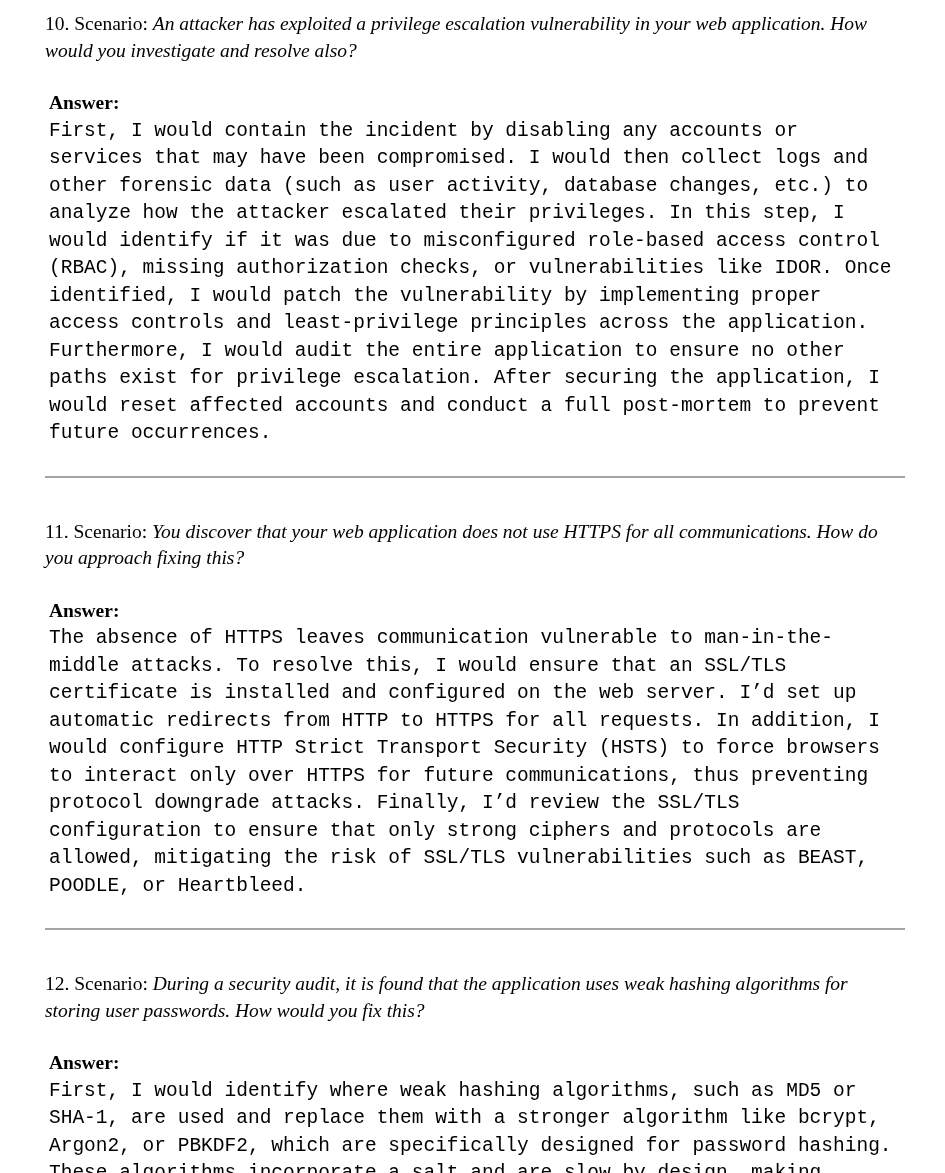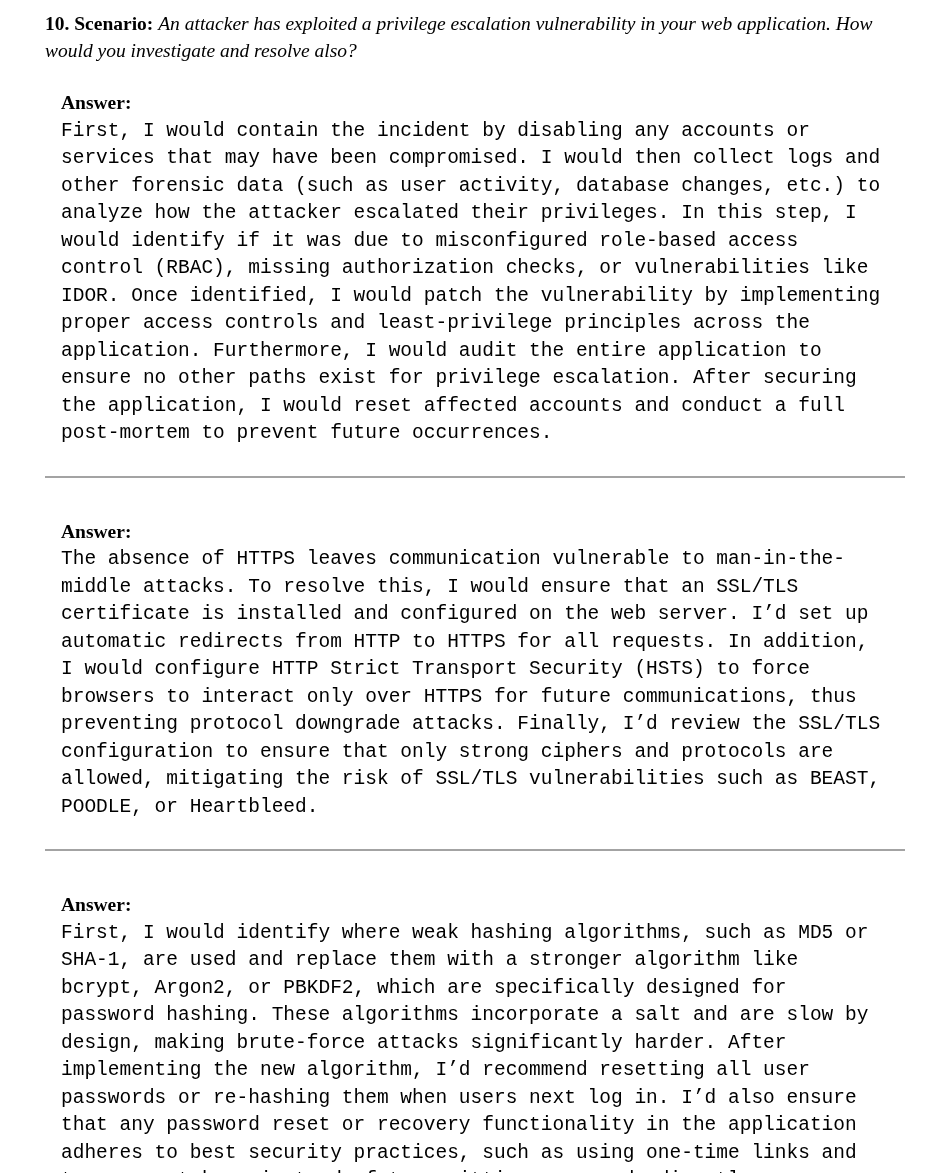--- a/index.html
+++ b/index.html
@@ -20,29 +20,29 @@
     font-size: 19.5px;
     line-height: 26.5px;
   }
   .qa-block {
     margin: 0;
   }
   .scenario {
     margin: 0 0 26px 0;
   }
   .q-label {
-    font-weight: bold;
+    font-weight: normal;
     font-style: normal;
     text-align: right;
   }
   .q-text {
     font-style: italic;
   }
   .answer {
-    margin: 16px;
+    margin: 4px;
   }
   .a-label {
     display: block;
     font-weight: bold;
   }
   .a-text {
     font-weight: normal;
     font-family: Liberation Mono, monospace;
   }
   .divider {
@@ -66,28 +66,36 @@
       <em class="q-text">An attacker has exploited a privilege escalation vulnerability in your web application. How would you investigate and resolve also?</em>
     </p>
     <p class="answer">
       <strong class="a-label">Answer:</strong>
       <span class="a-text">First, I would contain the incident by disabling any accounts or services that may have been compromised. I would then collect logs and other forensic data (such as user activity, database changes, etc.) to analyze how the attacker escalated their privileges. In this step, I would identify if it was due to misconfigured role-based access control (RBAC), missing authorization checks, or vulnerabilities like IDOR. Once identified, I would patch the vulnerability by implementing proper access controls and least-privilege principles across the application. Furthermore, I would audit the entire application to ensure no other paths exist for privilege escalation. After securing the application, I would reset affected accounts and conduct a full post-mortem to prevent future occurrences.</span>
     </p>
     <hr class="divider">
   </section>
 
   <section class="qa-block">
+    <p class="scenario">
+      <strong class="q-label">11. Scenario:</strong>
+      <em class="q-text">You discover that your web application does not use HTTPS for all communications. How do you approach fixing this?</em>
+    </p>
     <p class="answer">
       <strong class="a-label">Answer:</strong>
       <span class="a-text">The absence of HTTPS leaves communication vulnerable to man-in-the-middle attacks. To resolve this, I would ensure that an SSL/TLS certificate is installed and configured on the web server. I’d set up automatic redirects from HTTP to HTTPS for all requests. In addition, I would configure HTTP Strict Transport Security (HSTS) to force browsers to interact only over HTTPS for future communications, thus preventing protocol downgrade attacks. Finally, I’d review the SSL/TLS configuration to ensure that only strong ciphers and protocols are allowed, mitigating the risk of SSL/TLS vulnerabilities such as BEAST, POODLE, or Heartbleed.</span>
     </p>
     <hr class="divider">
   </section>
 
   <section class="qa-block">
+    <p class="scenario">
+      <strong class="q-label">12. Scenario:</strong>
+      <em class="q-text">During a security audit, it is found that the application uses weak hashing algorithms for storing user passwords. How would you fix this?</em>
+    </p>
     <p class="answer">
       <strong class="a-label">Answer:</strong>
       <span class="a-text">First, I would identify where weak hashing algorithms, such as MD5 or SHA-1, are used and replace them with a stronger algorithm like bcrypt, Argon2, or PBKDF2, which are specifically designed for password hashing. These algorithms incorporate a salt and are slow by design, making brute-force attacks significantly harder. After implementing the new algorithm, I’d recommend resetting all user passwords or re-hashing them when users next log in. I’d also ensure that any password reset or recovery functionality in the application adheres to best security practices, such as using one-time links and temporary tokens instead of transmitting passwords directly.</span>
     </p>
     <hr class="divider">
   </section>
 
 </div>
 
 </body></html>

